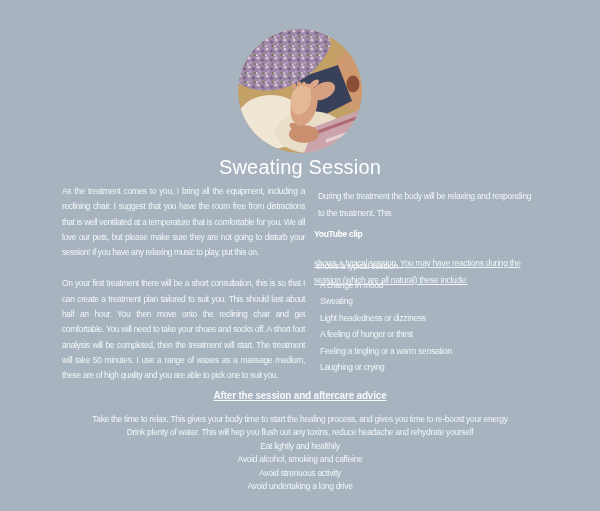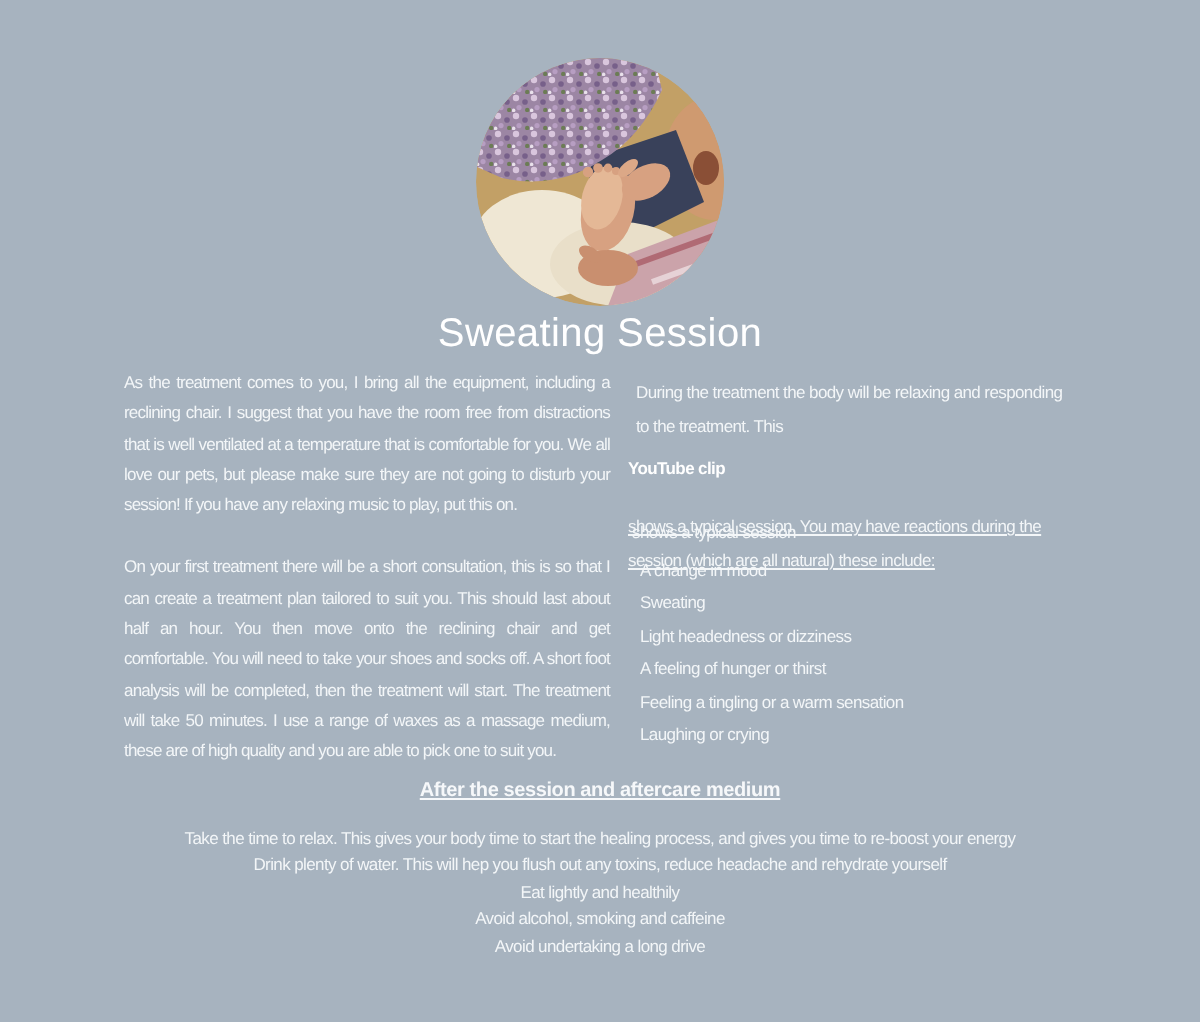--- a/index.html
+++ b/index.html
@@ -151,21 +151,22 @@
         <li>Sweating</li>
         <li>Light headedness or dizziness</li>
         <li>A feeling of hunger or thirst</li>
         <li>Feeling a tingling or a warm sensation</li>
         <li>Laughing or crying</li>
       </ul>
     </div>
   </div>
 
   <div class="aftercare">
-    <h2>After the session and aftercare medium</h2>
+    <h2>After the session and aftercare advice</h2>
     <div class="line">Take the time to relax. This gives your body time to start the healing process, and gives you time to re-boost your energy</div>
     <div class="line">Drink plenty of water. This will hep you flush out any toxins, reduce headache and rehydrate yourself</div>
     <div class="line">Eat lightly and healthily</div>
     <div class="line">Avoid alcohol, smoking and caffeine</div>
+    <div class="line">Avoid strenuous activity</div>
     <div class="line">Avoid undertaking a long drive</div>
   </div>
 
 </div>
 
 </body></html>

